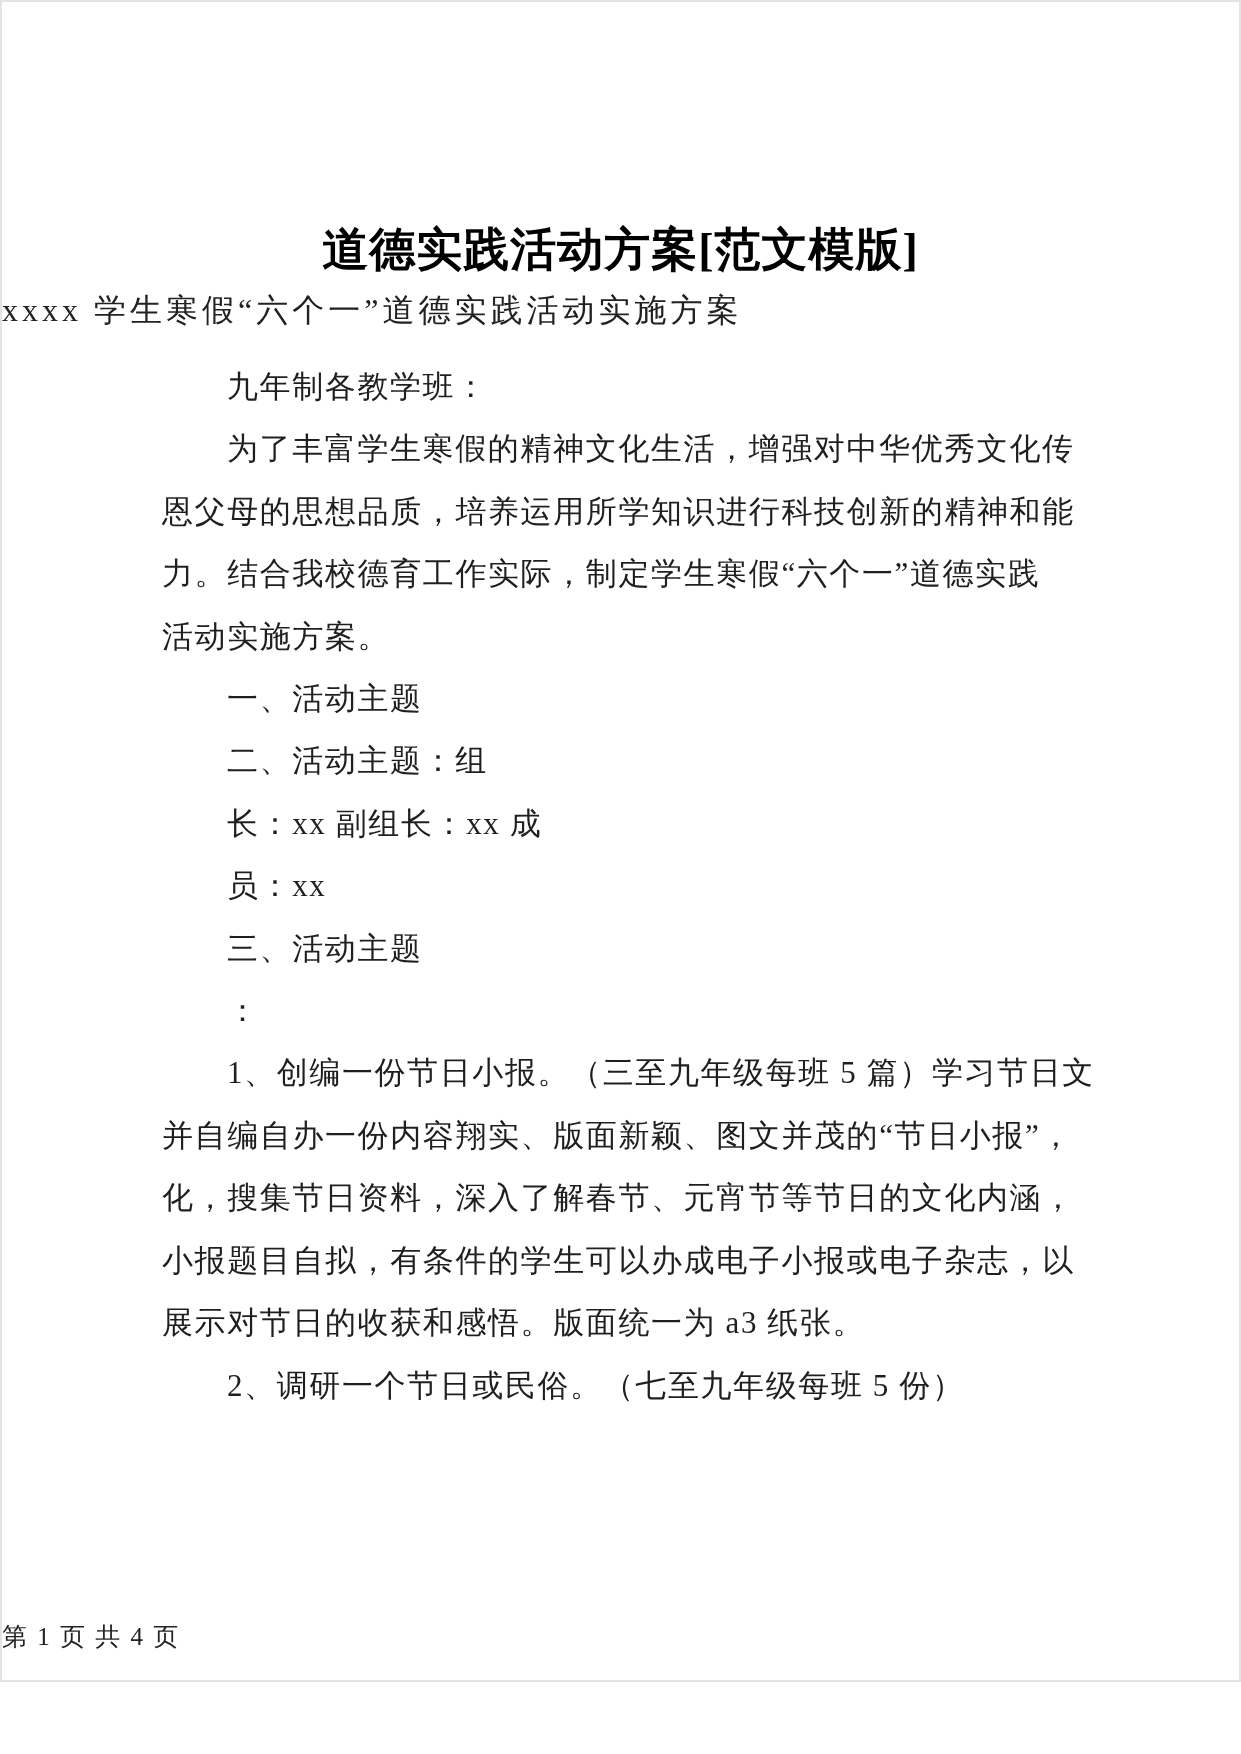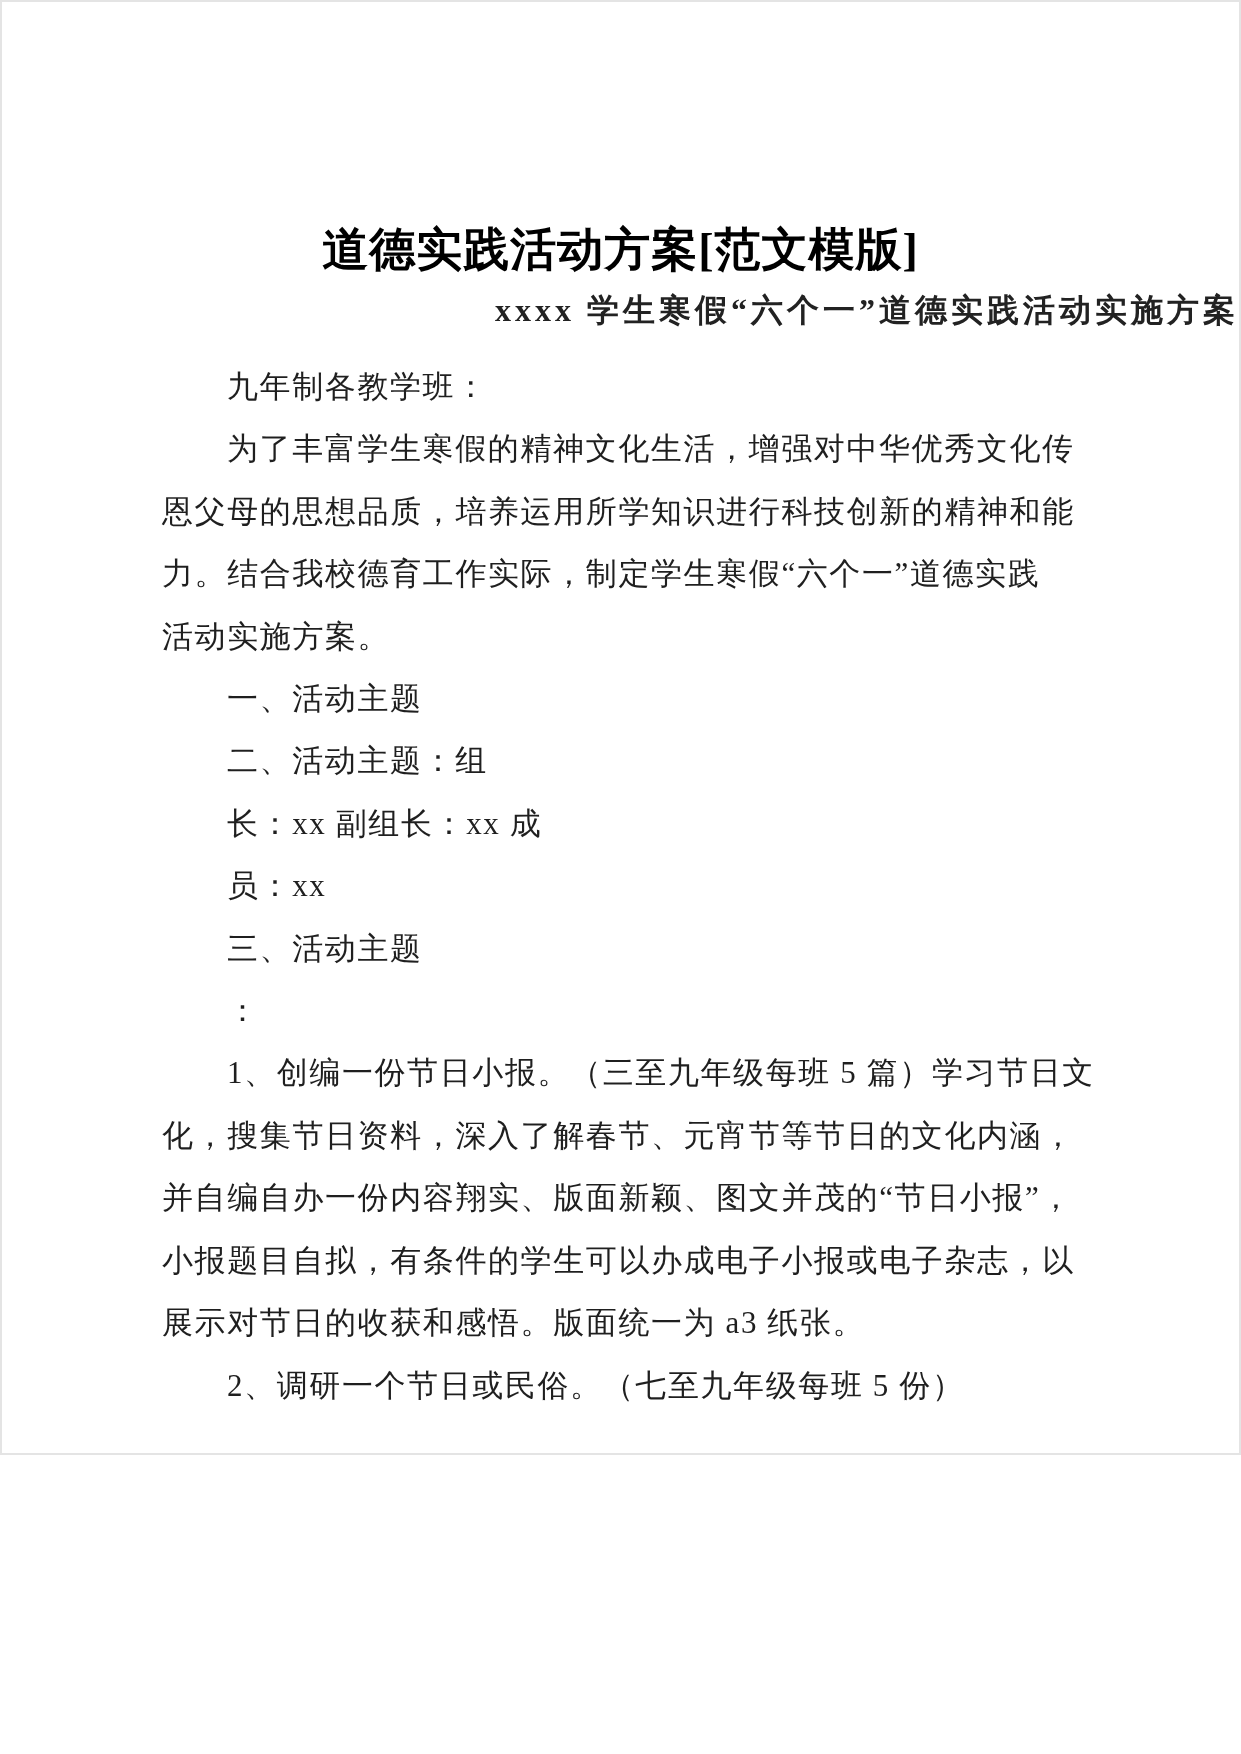--- a/index.html
+++ b/index.html
@@ -3,46 +3,45 @@
 <meta charset="utf-8">
 <style>
   html, body {
     margin: 0;
     padding: 0;
     background: #ffffff;
   }
   .page {
     position: relative;
     width: 1241px;
-    height: 1455px;
+    height: 1682px;
     box-sizing: border-box;
     background: #ffffff;
     border: 2px solid #e4e4e4;
     font-family: "Liberation Serif", "DejaVu Serif", serif;
     color: #1c1c1c;
     overflow: hidden;
   }
   .doc-title {
     margin: 0;
     padding-top: 222px;
     text-align: center;
     font-size: 46px;
     line-height: 52px;
     font-weight: bold;
     letter-spacing: 1px;
     color: #000000;
   }
   .doc-subtitle {
     margin-top: 14px;
-    text-align: right;
+    text-align: left;
     font-size: 32px;
     line-height: 40px;
     letter-spacing: 4px;
     color: #222222;
-    font-weight: bold;
   }
   .doc-body {
     margin-top: 26px;
     padding-left: 160px;
     padding-right: 111px;
   }
   .text-line {
     font-size: 31px;
     line-height: 62.4px;
     letter-spacing: 1.6px;
@@ -78,21 +77,21 @@
       <div class="text-line">恩父母的思想品质，培养运用所学知识进行科技创新的精神和能</div>
       <div class="text-line">力。结合我校德育工作实际，制定学生寒假“六个一”道德实践</div>
       <div class="text-line">活动实施方案。</div>
       <div class="text-line indent">一、活动主题</div>
       <div class="text-line indent">二、活动主题：组</div>
       <div class="text-line indent">长：xx 副组长：xx 成</div>
       <div class="text-line indent">员：xx</div>
       <div class="text-line indent">三、活动主题</div>
       <div class="text-line indent">：</div>
       <div class="text-line indent">1、创编一份节日小报。（三至九年级每班 5 篇）学习节日文</div>
+      <div class="text-line">并自编自办一份内容翔实、版面新颖、图文并茂的“节日小报”，</div>
       <div class="text-line">化，搜集节日资料，深入了解春节、元宵节等节日的文化内涵，</div>
-      <div class="text-line">并自编自办一份内容翔实、版面新颖、图文并茂的“节日小报”，</div>
       <div class="text-line">小报题目自拟，有条件的学生可以办成电子小报或电子杂志，以</div>
       <div class="text-line">展示对节日的收获和感悟。版面统一为 a3 纸张。</div>
       <div class="text-line indent">2、调研一个节日或民俗。（七至九年级每班 5 份）</div>
     </div>
 
   <div class="doc-footer">第 1 页 共 4 页</div>
 </div>
 
 </body></html>

